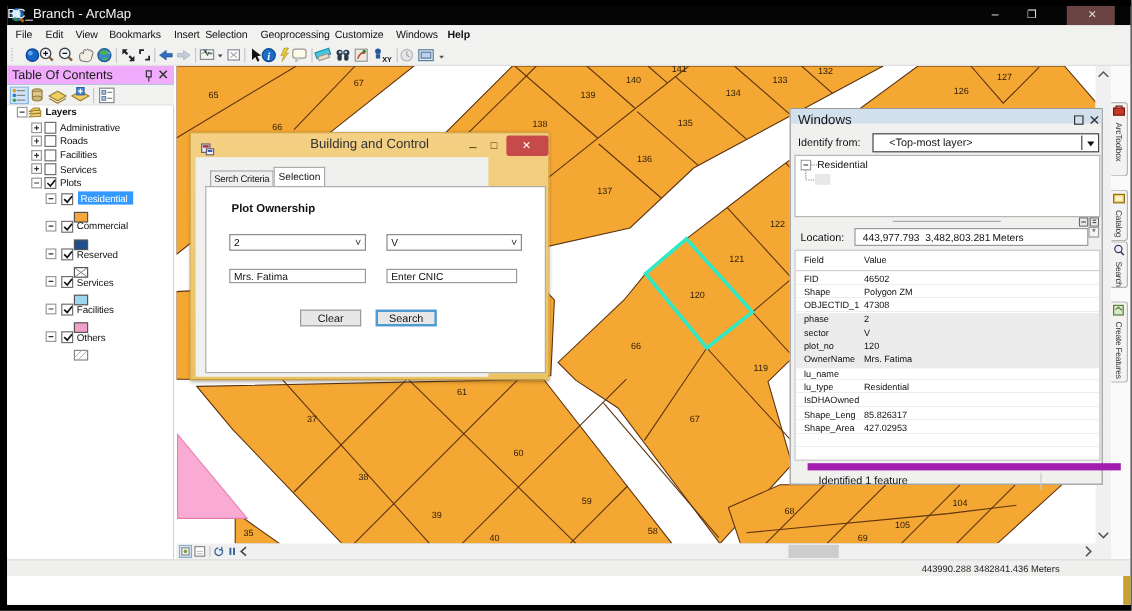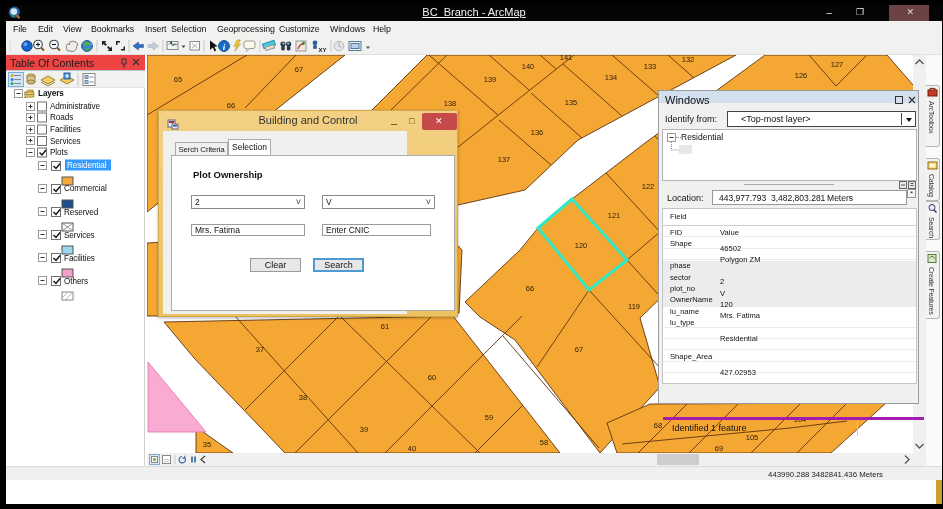--- a/index.html
+++ b/index.html
@@ -2,29 +2,29 @@
 <html><head>
 <meta charset="utf-8">
 <style>
   * { margin:0; padding:0; box-sizing:border-box; }
   html,body { width:943px; height:509px; overflow:hidden; }
   body { font-family:"Liberation Sans", sans-serif; background:#000; position:relative; }
   #win { position:absolute; left:6px; top:5px; width:936px; height:499px; background:#fff; }
   .abs { position:absolute; }
   
   #titlebar { position:absolute; left:0; top:0; width:936px; height:16px; background:#050505; color:#fff; }
-  #titletext { position:absolute; left:0; top:1px; width:100%; text-align:center; font-size:11px; color:#f5f5f5;text-decoration:underline; }
+  #titletext { position:absolute; left:0; top:1px; width:100%; font-size:11px; color:#f5f5f5; }
   
   #menubar { position:absolute; left:0; top:16px; width:936px; height:16px; background:#f1f1f0; font-size:8.8px; letter-spacing:-0.1px; color:#111; }
   #menubar span { position:absolute; top:3px; }
   
   #toolbar { position:absolute; left:0; top:32px; width:936px; height:18px; background:#f1f1f0; border-bottom:1px solid #e0e0e0; }
   
   #toc { position:absolute; left:0; top:50px; width:139px; height:411px; background:#fff; border-right:1px solid #cfcfcf; }
-  #tochead { position:absolute; left:0; top:0; width:139px; height:16px; background:#ef4444; border-bottom:1px solid #b5c6da; font-size:10.5px; color:#1a1a1a; }
+  #tochead { position:absolute; left:0; top:0; width:139px; height:16px; background:#f0abfc; border-bottom:1px solid #b5c6da; font-size:10.5px; color:#1a1a1a; }
   #tocbar { position:absolute; left:0; top:16px; width:139px; height:17px; background:#f1f1f0; border-bottom:1px solid #e2e2e2; }
   #toctree { position:absolute; left:0; top:33px; width:138px; height:378px; background:#fff; font-size:8.2px; color:#111; }
   .trow { position:absolute; height:11px; line-height:11px; white-space:nowrap; letter-spacing:-0.1px; }
   
   #map { position:absolute; left:141px; top:50px; width:766px; height:398px; background:#fff; overflow:hidden; }
   
   #vsb { position:absolute; left:907px; top:50px; width:13px; height:398px; background:#f0f0f0; }
   
   #dock { position:absolute; left:920px; top:50px; width:16px; height:411px; background:#fafafa; }
   .dtab { position:absolute; left:0; width:14px; background:#f4f3f1; border:1px solid #b5b5b5; border-left:none; border-radius:0 3px 3px 0; font-size:7px; color:#333; }
@@ -43,21 +43,21 @@
   #dlgpage { position:absolute; left:8px; top:24px; width:284px; height:156px; background:#fff; border:1px solid #acacac; }
   .combo { position:absolute; height:14px; background:#fff; border:1px solid #8a8a8a; font-size:8.5px; color:#111; line-height:13px; padding-left:3px; }
   .combo:after { content:"\2C5"; position:absolute; right:3px; top:0; color:#333; font-size:9px; }
   .tbox { position:absolute; height:12px; background:#fff; border:1px solid #9a9a9a; font-size:8.5px; color:#111; line-height:11px; padding-left:3px; }
   .btn { position:absolute; width:51px; height:14px; background:#e7e7e7; border:1px solid #9a9a9a; font-size:9px; color:#111; text-align:center; line-height:12px; }
   
   #idf { position:absolute; left:652px; top:85px; width:261px; height:314px; background:#f0f0ef; border:1px solid #9a9a9a; }
   #idfhead { position:absolute; left:0; top:0; width:259px; height:12px; background:#d2e0ee; }
   .irow { position:absolute; left:0; width:253px; height:11px; font-size:7.6px; color:#111; }
   .irow span { position:absolute; left:7px; top:0; }
-  .irow i { position:absolute; left:57px; top:16px; font-style:normal; }
+  .irow i { position:absolute; left:57px; top:0; font-style:normal; }
 </style>
 </head>
 <body>
 <div id="win">
   <div id="titlebar">
     <svg class="abs" style="left:2px;top:1px;" width="14" height="14" viewBox="0 0 14 14">
       <circle cx="6.4" cy="6.2" r="5.6" fill="#1a5fa8"></circle>
       <circle cx="5.8" cy="5.6" r="3.4" fill="#cfe6f5"></circle>
       <path d="M2.5 8 A5 5 0 0 0 6.5 11.7 L6 9 Z" fill="#2d8f3c"></path>
       <rect x="8.6" y="8.2" width="4.6" height="2.4" rx="1" transform="rotate(45 9 9)" fill="#b5651d"></rect>
@@ -71,21 +71,21 @@
   <div id="menubar">
     <span style="left:7px;">File</span>
       <span style="left:32px;">Edit</span>
       <span style="left:57px;">View</span>
     <span style="left:85px;">Bookmarks</span>
       <span style="left:139px;">Insert</span>
       <span style="left:165px;">Selection</span>
     <span style="left:211px;">Geoprocessing</span>
       <span style="left:273px;">Customize</span>
       <span style="left:324px;">Windows</span>
-    <span style="left:367px;">Help</span>
+    <span style="left:367px;font-weight:bold;">Help</span>
   </div>
   <div id="toolbar">
     <svg class="abs" style="left:0;top:0;" width="400" height="18" viewBox="0 0 400 18">
       <line x1="4" y1="3" x2="4" y2="15" stroke="#b5b5b5" stroke-dasharray="1,1.5"></line>
       <circle cx="21" cy="9" r="5.2" fill="#1565c8" stroke="#0a4090"></circle>
       <circle cx="19.3" cy="7.3" r="2" fill="#6fa8e8" opacity="0.9"></circle>
       <g>
         <circle cx="32" cy="7.5" r="4.3" fill="#eef5fc" stroke="#444" stroke-width="1.1"></circle>
         <line x1="35.2" y1="10.7" x2="38" y2="13.5" stroke="#8a5a30" stroke-width="2"></line>
         <line x1="30" y1="7.5" x2="34" y2="7.5" stroke="#111"></line>
@@ -518,20 +518,24 @@
           <i>Value</i>
         </div>
       <div class="irow" style="top:18.5px;">
           <span>FID</span>
           <i>46502</i>
         </div>
       <div class="irow" style="top:29.8px;">
           <span>Shape</span>
           <i>Polygon ZM</i>
         </div>
+      <div class="irow" style="top:41.1px;">
+          <span>OBJECTID_1</span>
+          <i>47308</i>
+        </div>
       <div class="irow" style="top:52.4px;">
           <span>phase</span>
           <i>2</i>
         </div>
       <div class="irow" style="top:63.7px;">
           <span>sector</span>
           <i>V</i>
         </div>
       <div class="irow" style="top:75px;">
           <span>plot_no</span>
@@ -541,23 +545,30 @@
           <span>OwnerName</span>
           <i>Mrs. Fatima</i>
         </div>
       <div class="irow" style="top:97.6px;">
           <span>lu_name</span>
         </div>
       <div class="irow" style="top:108.9px;">
           <span>lu_type</span>
           <i>Residential</i>
         </div>
+      <div class="irow" style="top:120.2px;">
+          <span>IsDHAOwned</span>
+        </div>
+      <div class="irow" style="top:131.5px;">
+          <span>Shape_Leng</span>
+          <i>85.826317</i>
+        </div>
       <div class="irow" style="top:142.8px;">
           <span>Shape_Area</span>
           <i>427.02953</i>
         </div>
     </div>
-    <div class="abs" style="left:4px;top:295px;width:261px;height:19px;border-top:3px solid #a21caf;margin-top:31px;">
+    <div class="abs" style="left:14px;top:295px;width:261px;height:19px;border-top:6px solid #a21caf;">
       <span class="abs" style="left:9px;top:3px;font-size:9px;color:#111;">Identified 1 feature</span>
       <div class="abs" style="left:194px;top:2px;width:1px;height:14px;background:#ccc;"></div>
     </div>
   </div>
 </div>
 
 </body></html>

